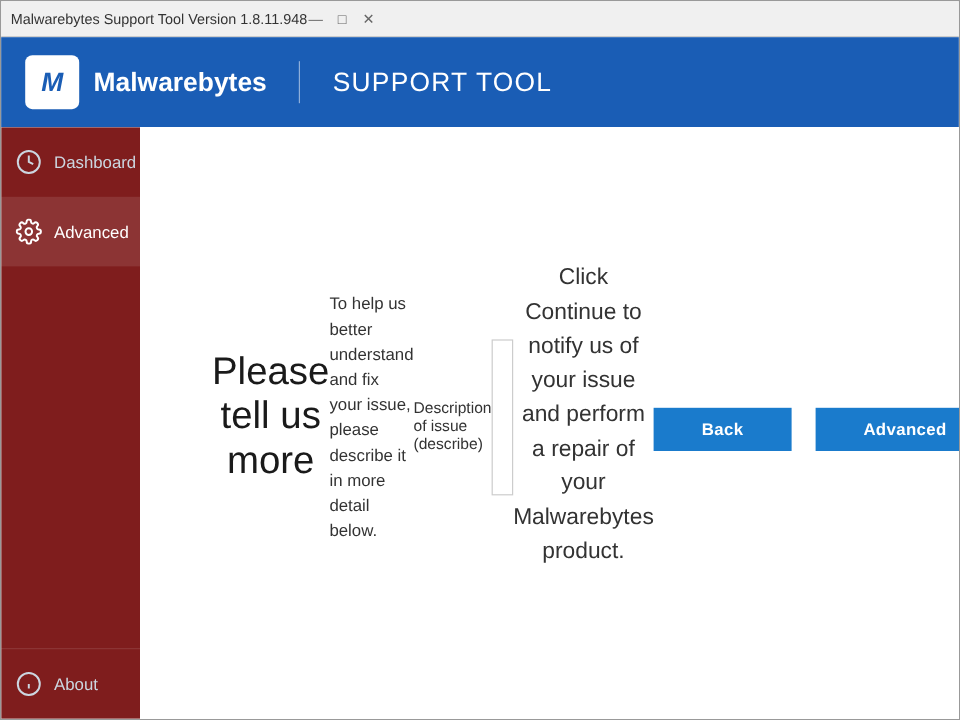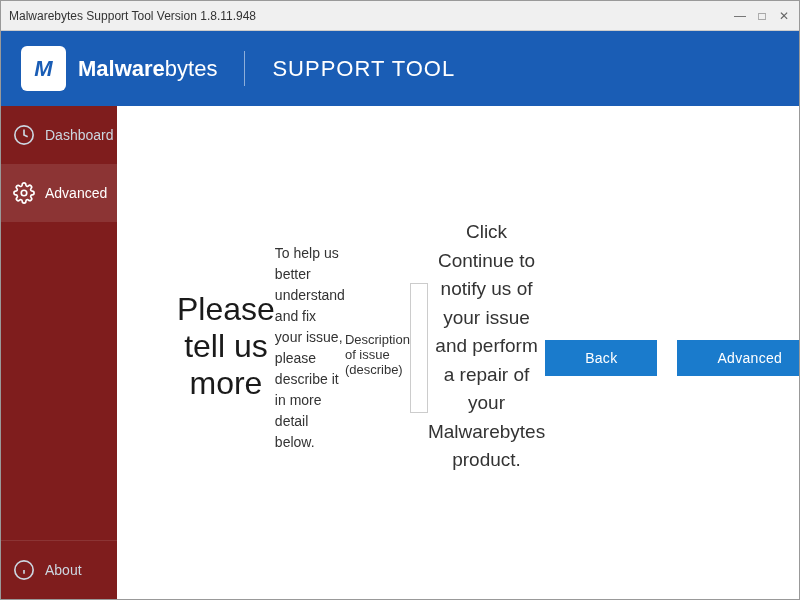--- a/index.html
+++ b/index.html
@@ -25,21 +25,21 @@
       background: #fff;
     }
 
     
     .title-bar {
       height: 30px;
       background: #f0f0f0;
       border-bottom: 1px solid #ccc;
       display: flex;
       align-items: center;
-      justify-content: space-between;
+      justify-content: flex-start;
       padding: 0 8px;
       flex-shrink: 0;
     }
 
     .title-bar-text {
       font-size: 12px;
       color: #333;
     }
 
     .title-bar-controls {
@@ -93,21 +93,21 @@
     .logo-text {
       font-size: 22px;
       color: #fff;
     }
 
     .logo-text .brand-bold {
       font-weight: 700;
     }
 
     .logo-text .brand-light {
-      font-weight: 400;
+      font-weight: 700;
     }
 
     .logo-divider {
       width: 1px;
       height: 35px;
       background: rgba(255,255,255,0.5);
       margin: 0 15px;
     }
 
     .support-tool-label {
@@ -226,21 +226,21 @@
 
     .button-row {
       display: flex;
       gap: 20px;
       justify-content: center;
     }
 
     .btn {
       padding: 10px 40px;
       font-size: 14px;
-      font-weight: 400;
+      font-weight: 700;
       border: none;
       cursor: pointer;
       background: #1a7bcc;
       color: #fff;
       letter-spacing: 0.3px;
     }
 
     
     .description-textarea::-webkit-scrollbar {
       width: 14px;

